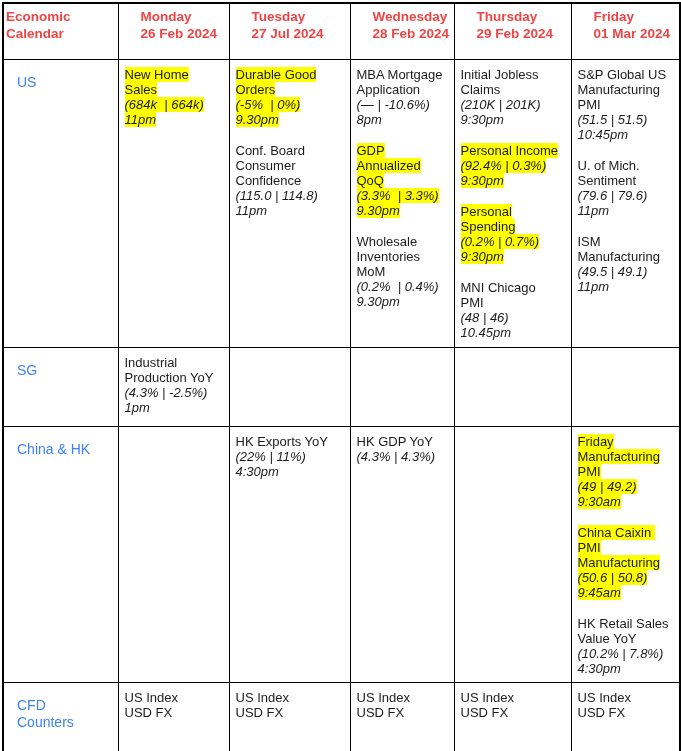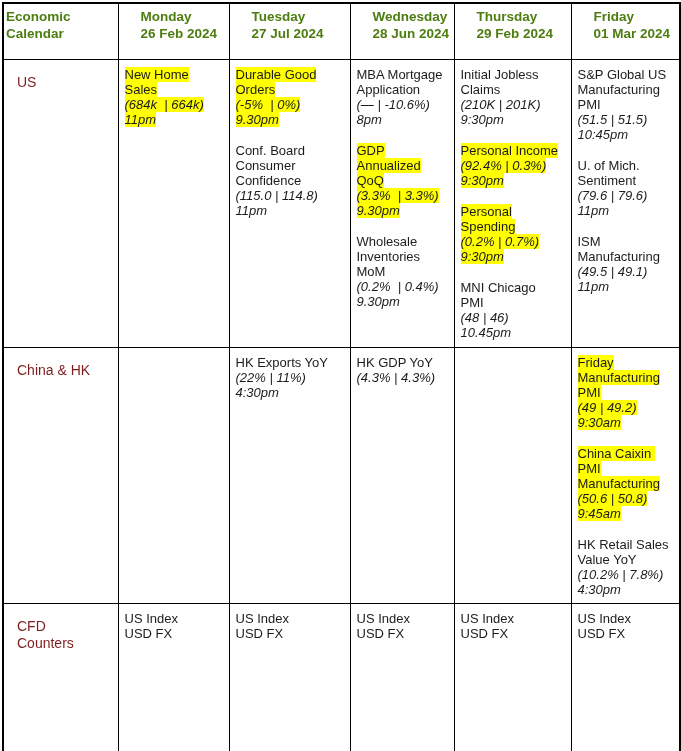--- a/index.html
+++ b/index.html
@@ -42,33 +42,33 @@
   tbody tr:nth-child(2) { height: 79px; }
   tbody tr:nth-child(3) { height: 242px; }
   tbody tr:nth-child(4) { height: 82px; }
 
   th.corner, th.day-th {
     font-weight: bold;
     text-align: center;
     vertical-align: middle;
     font-size: 13.5px;
     line-height: 17px;
-    color: #4d7c0f;
+    color: #ef4444;
     padding: 4px 2px;
     white-space: pre-line;
   }
   th.day-th .day, th.day-th .date { display: block; padding-left: 20px; }
 
   th.row-label {
     font-weight: normal;
     font-size: 14px;
     line-height: 17px;
     padding: 14px 4px 4px 13px;
     white-space: pre-line;
-    color: #7f1d1d;
+    color: #3b82f6;
   }
   td.cell {
     font-size: 13px;
     line-height: 15px;
     padding: 7px 3px 6px 6px;
   }
   .event { margin-bottom: 16px; }
   .event:last-child { margin-bottom: 0; }
   .event .t { white-space: pre-wrap; }
   .event .v, .event .tm { white-space: pre-wrap; font-style: italic; }
@@ -88,21 +88,21 @@
         <col class="c4">
         <col class="c5">
     </colgroup>
     <thead>
       <tr id="header-row">
         <th class="corner">Economic
 Calendar</th>
 
       <th class="day-th"><span class="day">Monday</span><span class="date">26 Feb 2024</span></th>
           <th class="day-th"><span class="day">Tuesday</span><span class="date">27 Jul 2024</span></th>
-          <th class="day-th"><span class="day">Wednesday</span><span class="date">28 Jun 2024</span></th>
+          <th class="day-th"><span class="day">Wednesday</span><span class="date">28 Feb 2024</span></th>
           <th class="day-th"><span class="day">Thursday</span><span class="date">29 Feb 2024</span></th>
           <th class="day-th"><span class="day">Friday</span><span class="date">01 Mar 2024</span></th>
         </tr>
     </thead>
     <tbody id="cal-body">
 
     <tr>
           <th class="row-label">US</th>
           <td class="cell">
             <div class="event"><span class="t hl">New Home
@@ -138,20 +138,31 @@
             <div class="event"><span class="t">S&amp;P Global US
 Manufacturing
 PMI</span><br><span class="v">(51.5 | 51.5)</span><br><span class="tm">10:45pm</span></div>
             <div class="event"><span class="t">U. of Mich.
 Sentiment</span><br><span class="v">(79.6 | 79.6)</span><br><span class="tm">11pm</span></div>
             <div class="event"><span class="t">ISM
 Manufacturing</span><br><span class="v">(49.5 | 49.1)</span><br><span class="tm">11pm</span></div>
           </td>
         </tr>
         <tr>
+          <th class="row-label">SG</th>
+          <td class="cell">
+            <div class="event"><span class="t">Industrial
+Production YoY</span><br><span class="v">(4.3% | -2.5%)</span><br><span class="tm">1pm</span></div>
+          </td>
+          <td class="cell"></td>
+          <td class="cell"></td>
+          <td class="cell"></td>
+          <td class="cell"></td>
+        </tr>
+        <tr>
           <th class="row-label">China &amp; HK</th>
           <td class="cell"></td>
           <td class="cell">
             <div class="event"><span class="t">HK Exports YoY</span><br><span class="v">(22% | 11%)</span><br><span class="tm">4:30pm</span></div>
           </td>
           <td class="cell">
             <div class="event"><span class="t">HK GDP YoY</span><br><span class="v">(4.3% | 4.3%)</span></div>
           </td>
           <td class="cell"></td>
           <td class="cell">

